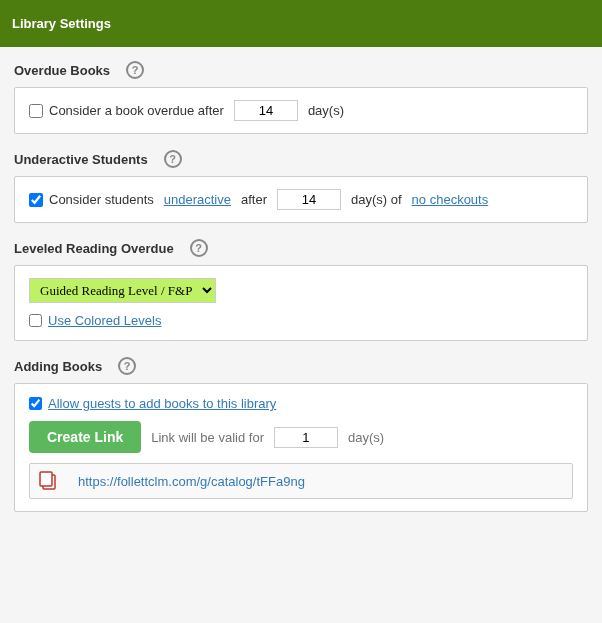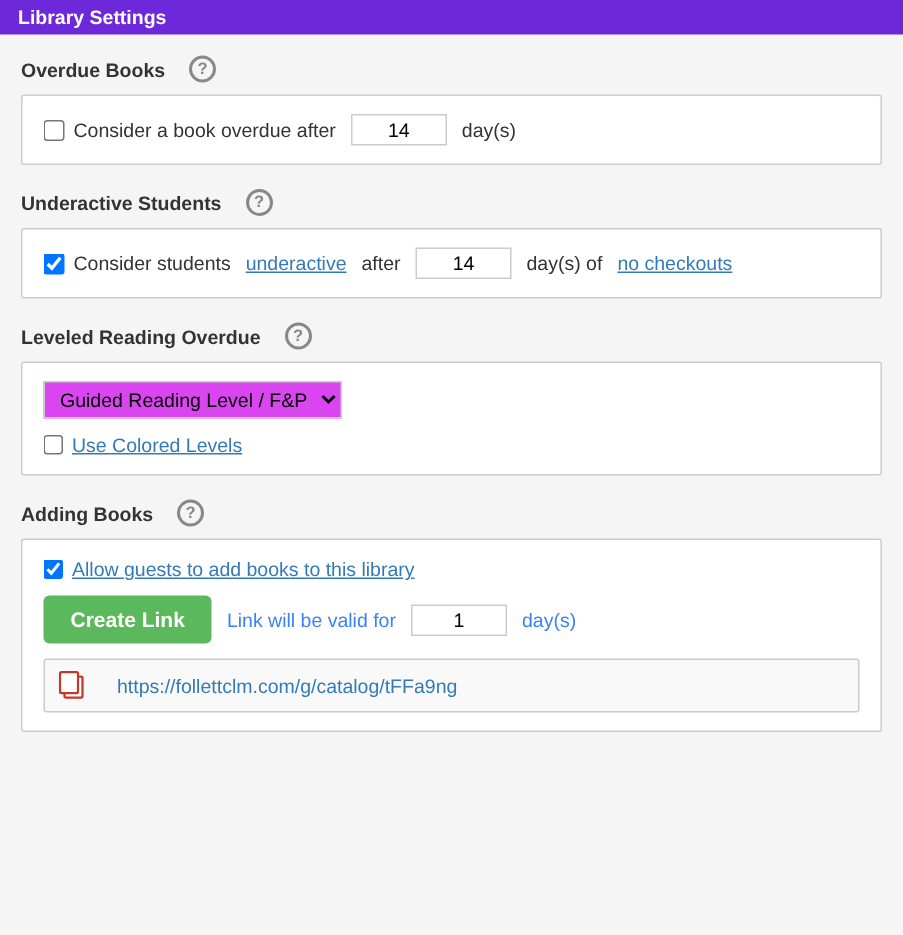--- a/index.html
+++ b/index.html
@@ -4,23 +4,23 @@
   <style>
     * { box-sizing: border-box; margin: 0; padding: 0; }
     body {
       font-family: Arial, sans-serif;
       font-size: 13px;
       background: #f5f5f5;
       width: 602px;
       min-height: 623px;
     }
     .header {
-      background: #6d28d9;
+      background: #4d7c0f;
       color: white;
-      padding: 4px 12px;
+      padding: 16px 12px;
       font-size: 13px;
       font-weight: bold;
     }
     .content {
       padding: 14px 14px;
     }
     .section-title {
       font-size: 13px;
       font-weight: bold;
       color: #333;
@@ -81,22 +81,23 @@
       color: #337ab7;
       text-decoration: underline;
     }
     .select-row {
       margin-bottom: 10px;
     }
     select {
       border: 1px solid #ccc;
       padding: 3px 6px;
       font-size: 13px;
-      background: #d946ef;
-      cursor: pointer;
+      background: #bef264;
+      cursor: pointer;
+      font-family: Liberation Serif, serif;
     }
     .use-colored-row {
       display: flex;
       align-items: center;
       gap: 6px;
     }
     .use-colored-row label {
       color: #337ab7;
       text-decoration: underline;
       cursor: pointer;
@@ -121,21 +122,21 @@
       background: #5cb85c;
       color: white;
       border: none;
       padding: 8px 18px;
       font-size: 14px;
       font-weight: bold;
       border-radius: 4px;
       cursor: pointer;
     }
     .valid-for-text {
-      color: #3b82f6;
+      color: #737373;
       font-size: 13px;
     }
     .url-row {
       display: flex;
       align-items: center;
       border: 1px solid #ccc;
       background: #f9f9f9;
       padding: 6px 8px;
       gap: 20px;
       border-radius: 2px;

